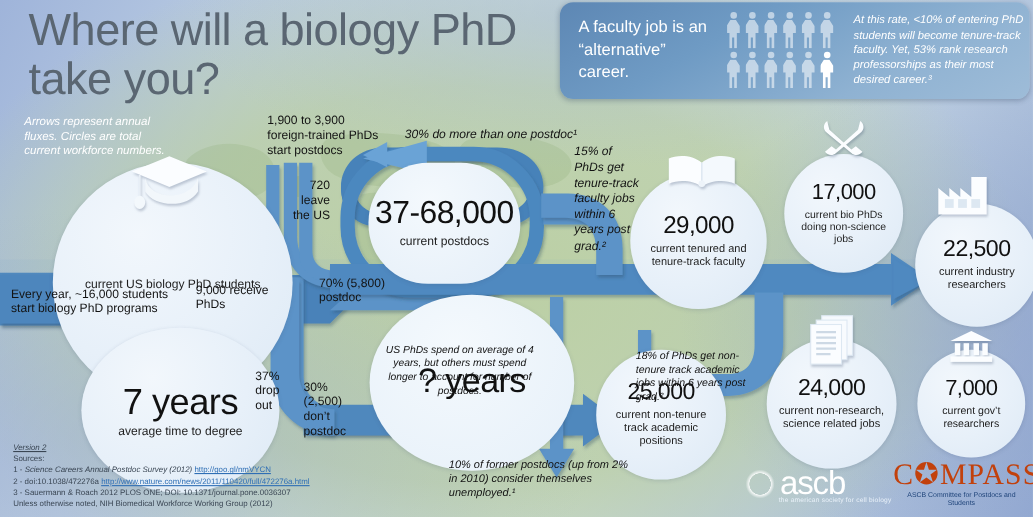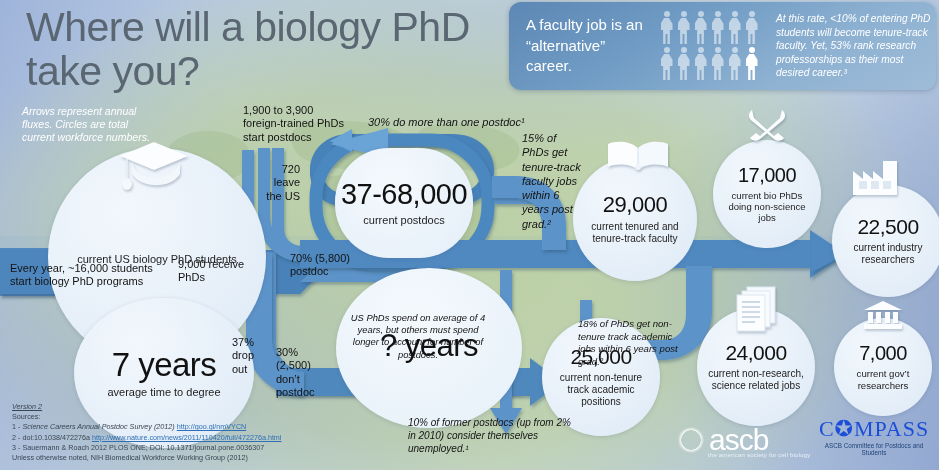--- a/index.html
+++ b/index.html
@@ -81,21 +81,21 @@
   
   .footer{position:absolute;left:12px;top:402px;font-size:7.2px;line-height:1.42;color:#3a4654;}
   .footer .ver{font-style:italic;text-decoration:underline;}
   .footer a{color:#2f6fb5;text-decoration:underline;}
 
   
   .logo-ascb{position:absolute;left:676px;top:416px;width:136px;height:48px;display:flex;align-items:center;}
   .logo-ascb .word{font-size:30px;color:#ffffff;line-height:1;letter-spacing:-1px;}
   .logo-ascb .sub{position:absolute;left:32px;top:36px;font-size:6px;color:#eaf2fa;letter-spacing:.2px;}
   .logo-compass{position:absolute;left:812px;top:418px;width:124px;height:46px;text-align:center;}
-  .logo-compass .word{font-family:"Liberation Serif","DejaVu Serif",serif;font-size:22px;color:#1d4ed8;letter-spacing:1px;line-height:1;}
+  .logo-compass .word{font-family:"Liberation Serif","DejaVu Serif",serif;font-size:27px;color:#c2410c;letter-spacing:1px;line-height:1;}
   .logo-compass .sub{font-size:6.3px;color:#20457a;margin-top:2px;}
 
   .dotring{width:30px;height:30px;border-radius:50%;
     background:radial-gradient(circle, rgba(255,255,255,0) 45%, rgba(255,255,255,.85) 47%, rgba(255,255,255,0) 62%);
     margin-right:3px;flex:none;}
 
   .icon{position:absolute;filter:drop-shadow(1px 2px 1px rgba(60,80,110,.28));}
 </style>
 </head>
 <body>

